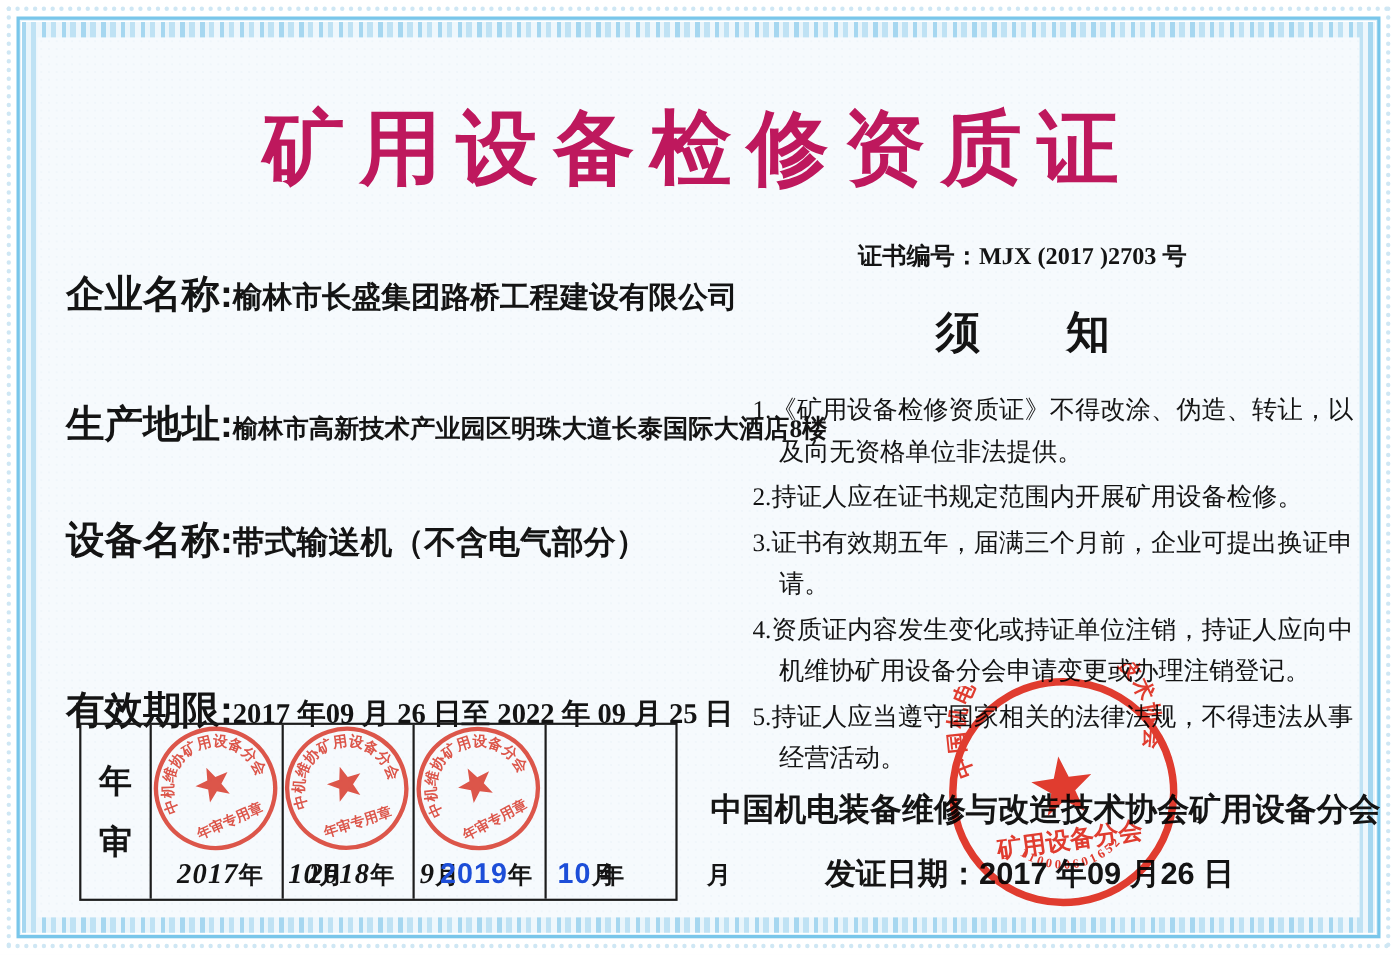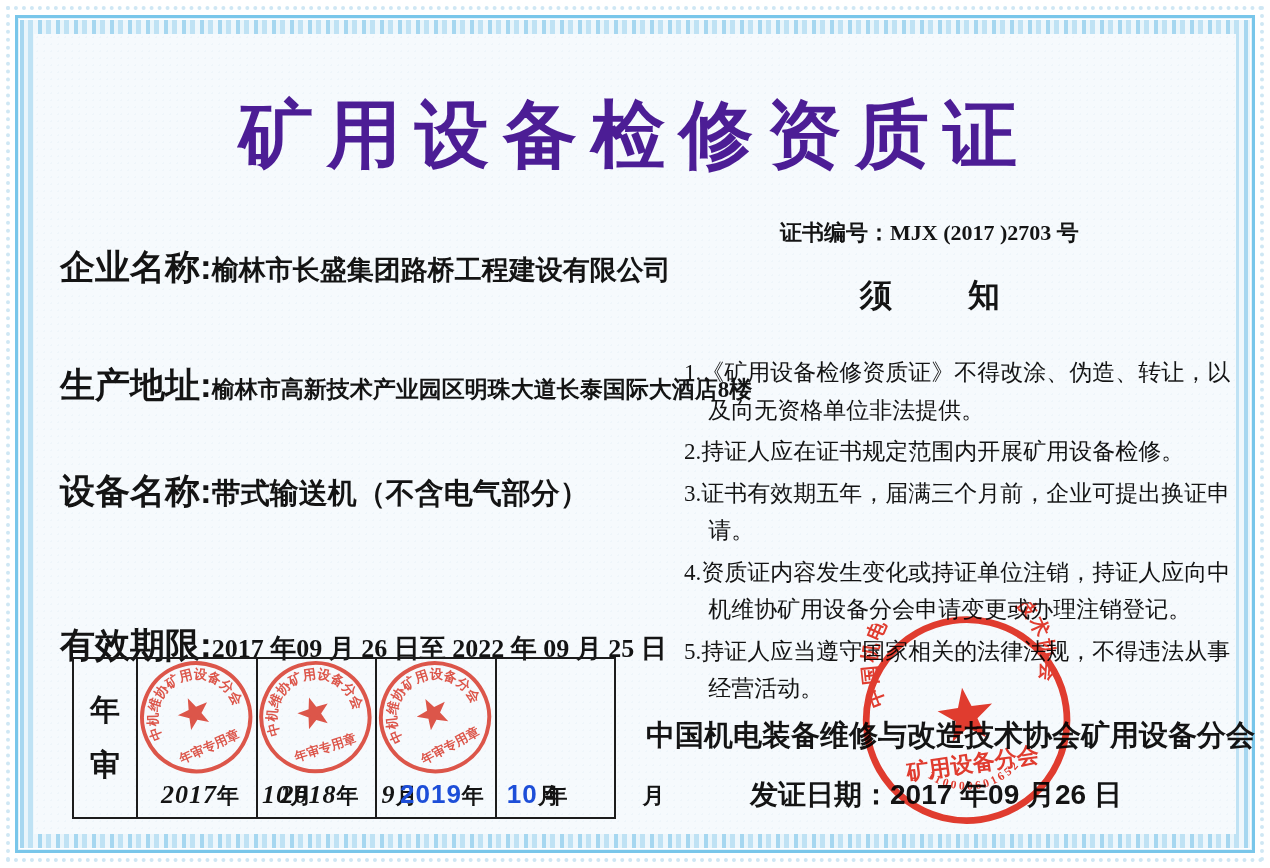--- a/index.html
+++ b/index.html
@@ -15,35 +15,35 @@
   .blue-line{position:absolute;inset:15px;border:3px solid #79c6ea;box-shadow:0 0 0 1px #e3f2fa inset;}
   .ornament{position:absolute;inset:20px;
     background:repeating-linear-gradient(90deg,#a6d7f0 0 4px,#e9f5fb 4px 8px,#bfe2f4 8px 13px,#eef7fc 13px 18px);}
   .paper{position:absolute;inset:34px;background:#f6fafd;
     background-image:radial-gradient(rgba(120,170,200,0.05) 1px,transparent 1px);
     background-size:7px 7px;}
   
   .content{position:absolute;inset:0;z-index:5;}
   .title{position:absolute;left:0;top:86px;width:1270px;text-align:center;
     font-family:"Liberation Sans","DejaVu Sans",sans-serif;
-    font-size:74px;font-weight:bold;letter-spacing:14px;color:#4c1d95;}
+    font-size:74px;font-weight:bold;letter-spacing:14px;color:#be185d;}
   .certno{position:absolute;left:780px;top:218px;font-size:22px;font-weight:bold;white-space:nowrap;}
   .field{position:absolute;white-space:nowrap;}
   .field .lbl{font-family:"Liberation Sans","DejaVu Sans",sans-serif;font-weight:bold;font-size:35px;}
   .field .val{font-weight:bold;}
   .f-company{left:60px;top:244px;}
   .f-company .val{font-size:27px;}
   .f-address{left:60px;top:362px;}
   .f-address .val{font-size:23px;}
   .f-device{left:60px;top:468px;}
   .f-device .val{font-size:29px;}
   .f-validity{left:60px;top:582px;margin-top:40px;}
   .f-validity .val{font-size:26px;}
   .notice-head{position:absolute;left:760px;top:274px;width:340px;text-align:center;
-    font-size:32px;font-weight:bold;letter-spacing:34px;text-indent:34px;}
+    font-size:40px;font-weight:bold;letter-spacing:34px;text-indent:34px;}
   .notices{position:absolute;left:684px;top:338px;width:556px;font-size:23px;line-height:37.5px;margin-top:16px;}
   .notices .item{text-indent:-1.05em;padding-left:1.05em;margin-bottom:4px;}
   
   .review{position:absolute;left:72px;top:657px;width:540px;height:158px;
     border:2px solid #1c1c1c;display:flex;}
   .review .rlabel{width:62px;border-right:2px solid #1c1c1c;display:flex;flex-direction:column;
     align-items:center;justify-content:center;gap:14px;
     font-family:"Liberation Sans","DejaVu Sans",sans-serif;font-size:30px;font-weight:bold;}
   .review .cell{flex:1;border-right:2px solid #1c1c1c;position:relative;}
   .review .cell:last-child{border-right:none;}

